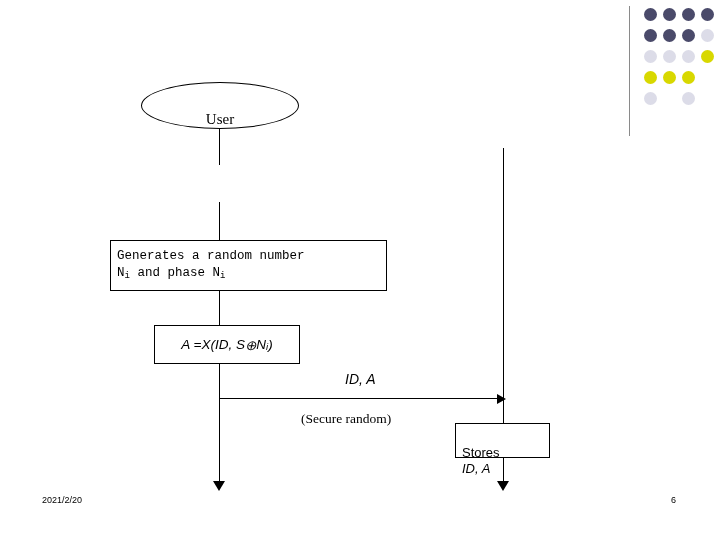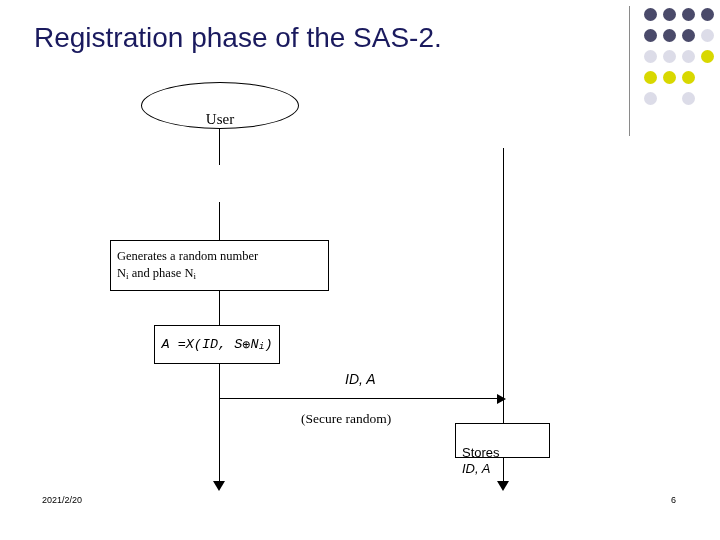--- a/index.html
+++ b/index.html
@@ -98,42 +98,42 @@
     justify-content: center;
     font-family: "Liberation Serif", serif;
     font-size: 15px;
   }
   #inputs-box .ital {
     font-style: italic;
   }
   #generates-box {
     left: 110px;
     top: 240px;
-    width: 219px;
+    width: 277px;
     height: 51px;
-    font-family: Liberation Serif, serif;
+    font-family: Liberation Mono, monospace;
     font-size: 12.5px;
     line-height: 17px;
     padding: 7px 5px 0 6px;
   }
   #generates-box sub {
     font-size: 9px;
     vertical-align: baseline;
     position: relative;
     bottom: -2px;
   }
   #formula-box {
     left: 154px;
     top: 325px;
-    width: 126px;
+    width: 146px;
     height: 39px;
     display: flex;
     align-items: center;
     justify-content: center;
-    font-family: Liberation Mono, monospace;
+    font-family: Liberation Sans, sans-serif;
     font-style: italic;
     font-size: 13.5px;
   }
   #formula-box sub {
     font-size: 9.5px;
     font-style: italic;
     vertical-align: baseline;
     position: relative;
     bottom: -2px;
   }
@@ -211,21 +211,20 @@
     font-size: 9px;
     color: #000000;
     font-family: "Liberation Sans", sans-serif;
   }
 </style>
 </head>
 <body>
 
 <div class="slide">
 
-  <div class="title">Registration phase of the SAS-2.</div>
 
   <div class="divider"></div>
   <div class="dots">
     <span class="dot" style="left:0px;  top:0px;  background:#4a4a6a;"></span>
     <span class="dot" style="left:19px; top:0px;  background:#4a4a6a;"></span>
     <span class="dot" style="left:38px; top:0px;  background:#4a4a6a;"></span>
     <span class="dot" style="left:57px; top:0px;  background:#4a4a6a;"></span>
 
     <span class="dot" style="left:0px;  top:21px; background:#4a4a6a;"></span>
     <span class="dot" style="left:19px; top:21px; background:#4a4a6a;"></span>

